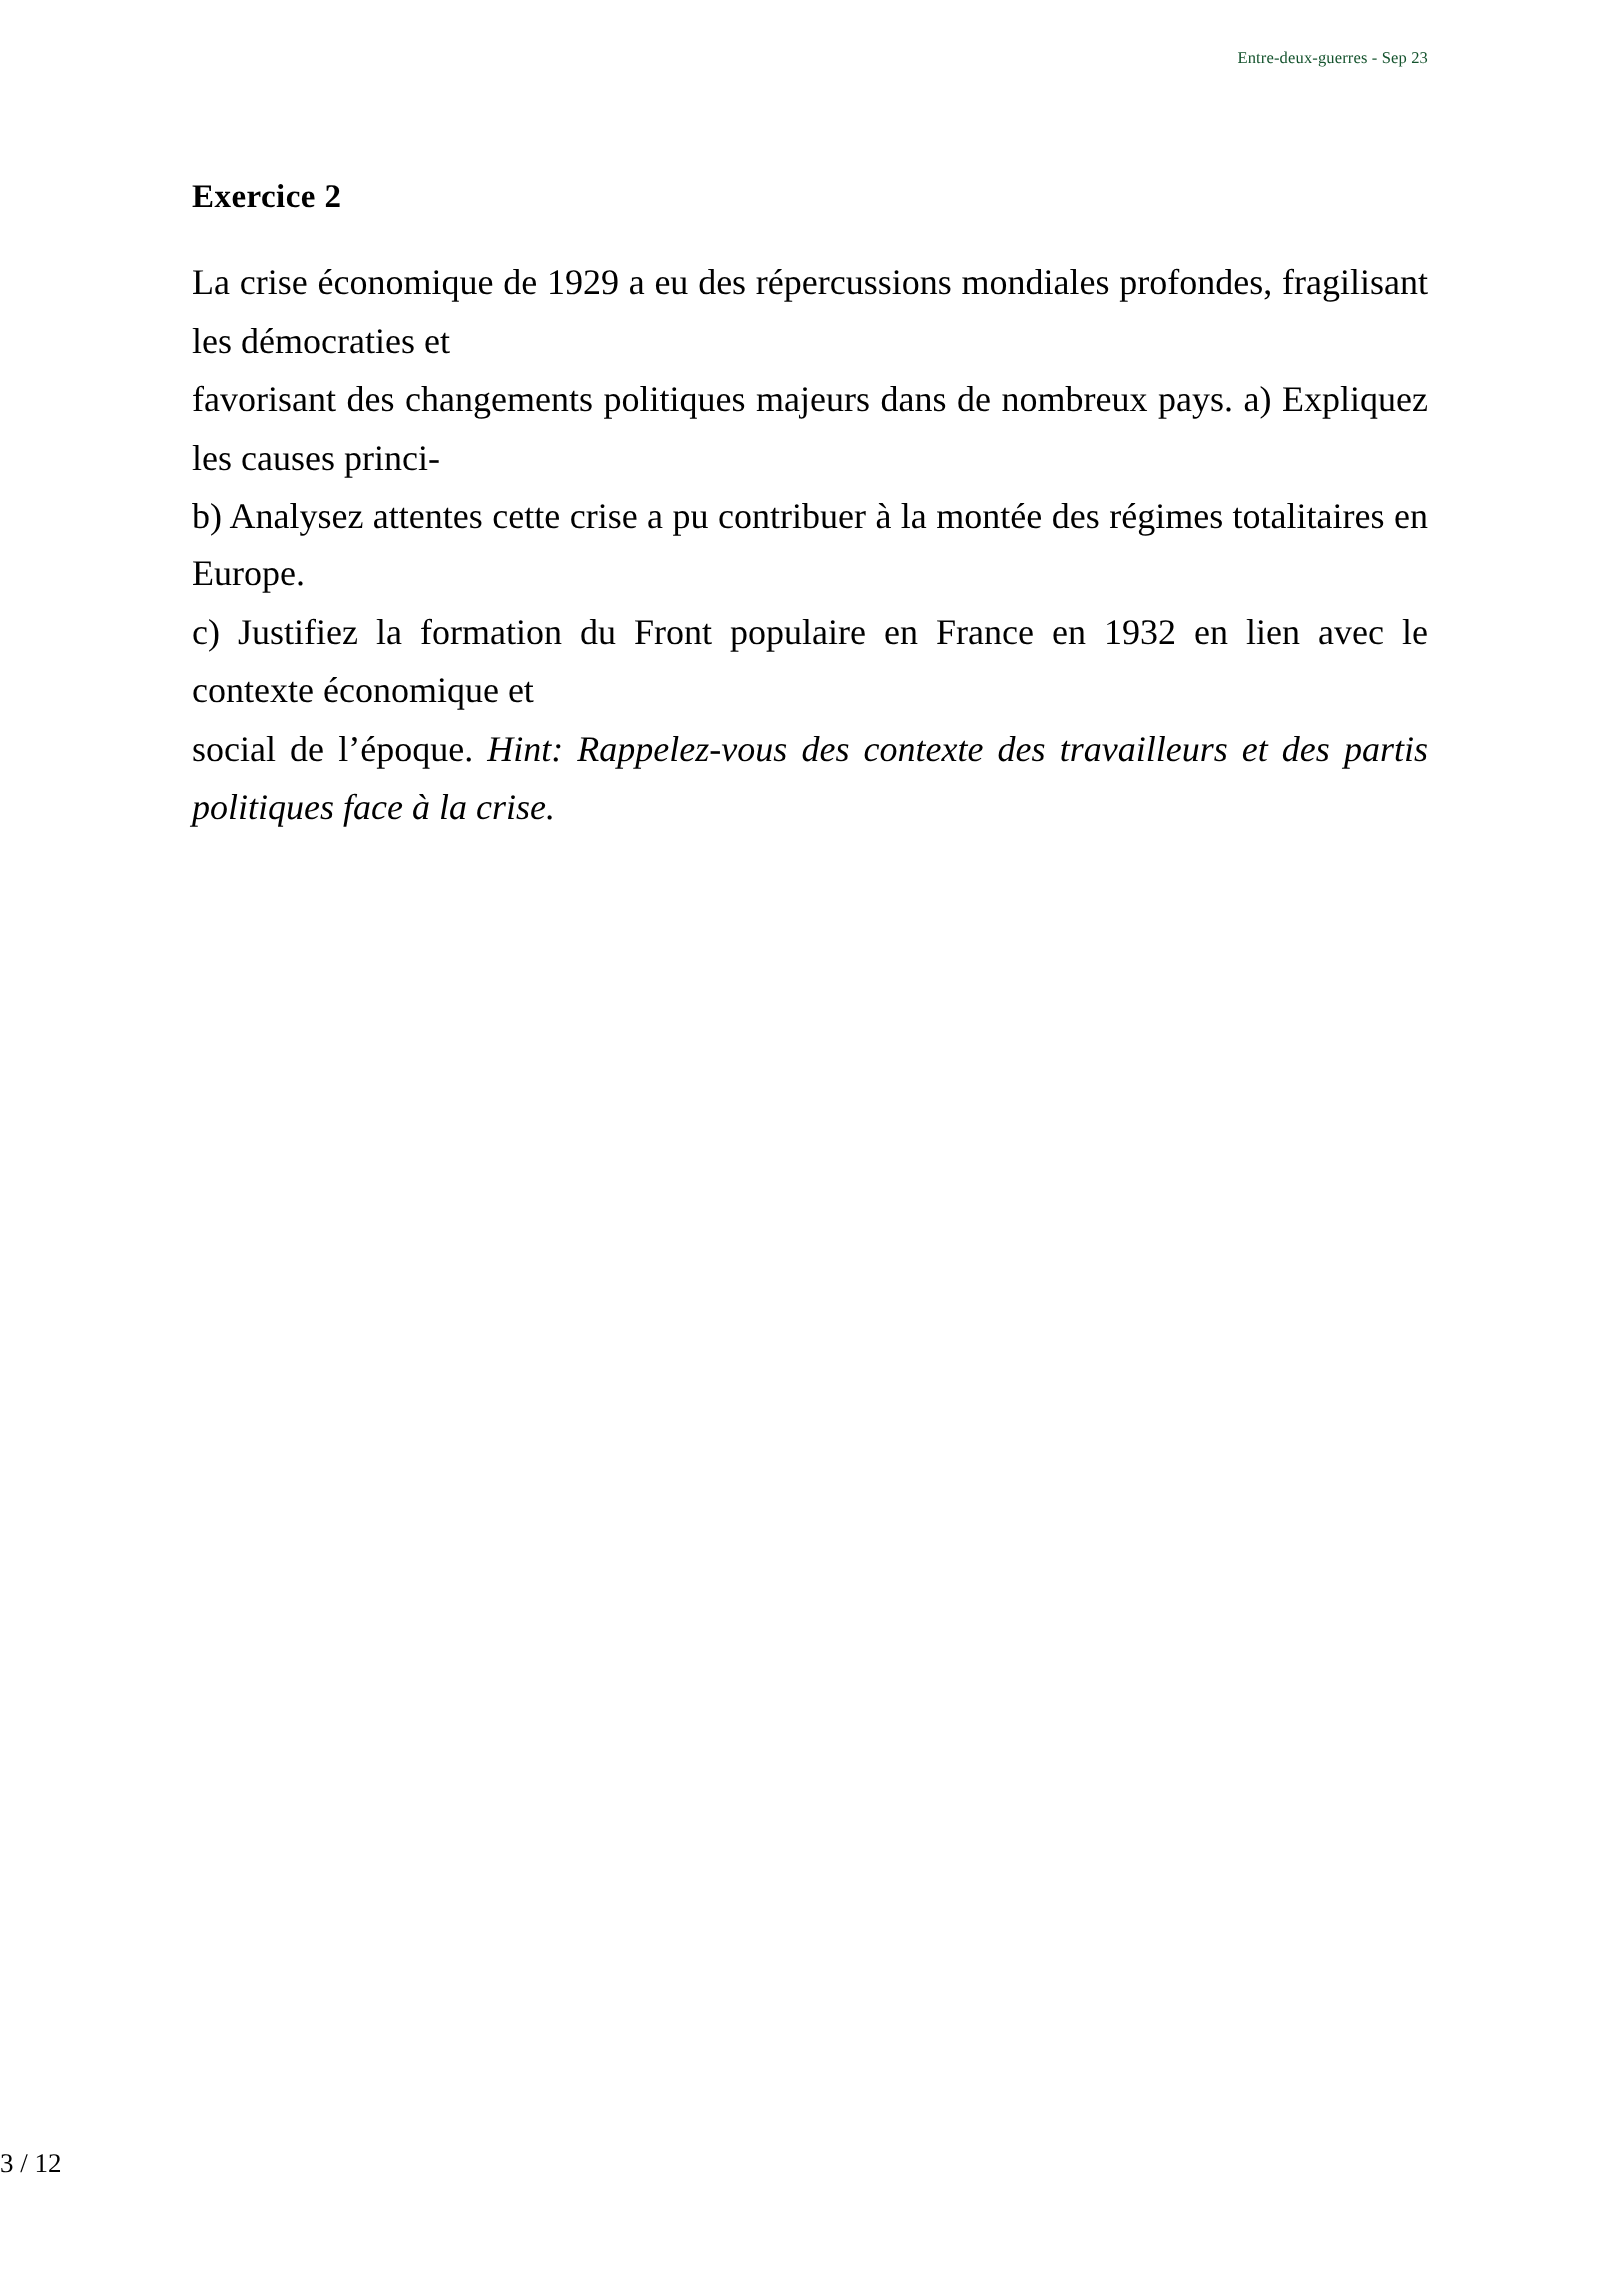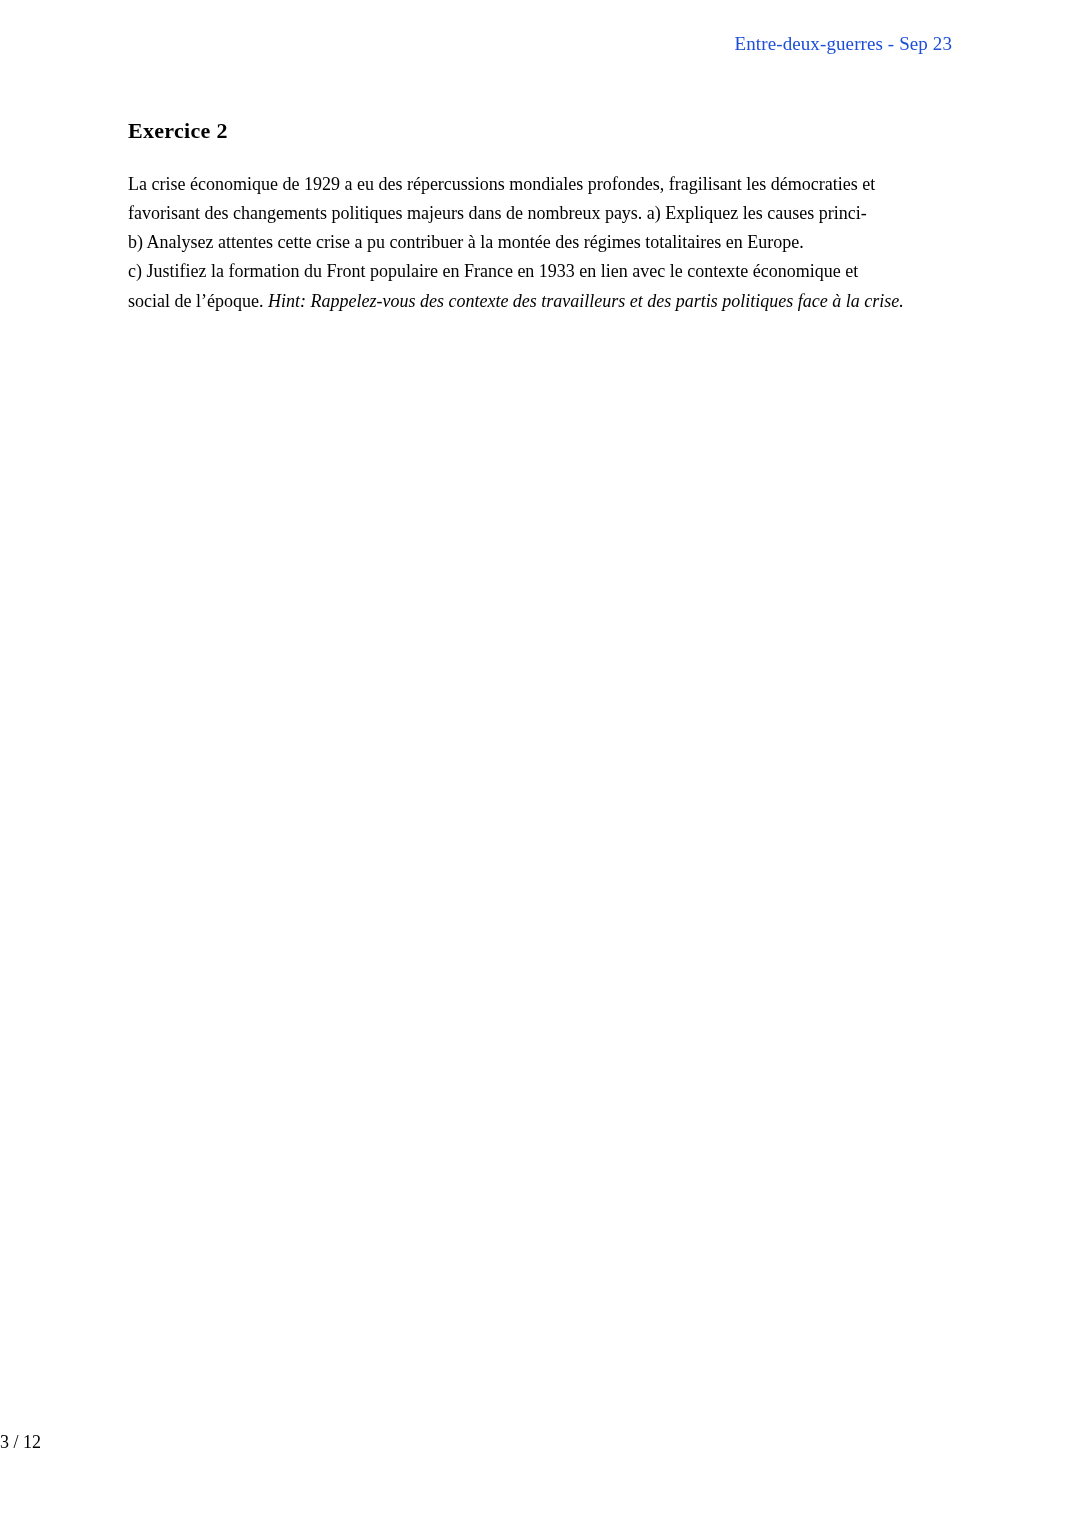--- a/index.html
+++ b/index.html
@@ -18,40 +18,40 @@
   .page {
     position: relative;
     width: 1080px;
     height: 1527px;
     box-sizing: border-box;
   }
   .running-head {
     position: absolute;
     top: 33px;
     right: 128px;
-    font-size: 19px;
+    font-size: 11px;
     letter-spacing: 0.1px;
-    color: #1d4ed8;
+    color: #14532d;
     white-space: nowrap;
   }
   .content {
     position: absolute;
     left: 128px;
     top: 118px;
     width: 824px;
   }
   .exercise-title {
     font-size: 22px;
     font-weight: bold;
     letter-spacing: 0.3px;
     margin: 0 0 26px 0;
     color: #000;
   }
   .body-text {
-    font-size: 18px;
+    font-size: 24px;
     line-height: 1.62;
     text-align: justify;
     color: #000;
     margin: 0;
   }
   .body-text .line {
     display: block;
   }
   .hint {
     font-style: italic;
@@ -73,20 +73,20 @@
 
   <div class="running-head">Entre-deux-guerres - Sep 23</div>
 
   <div class="content">
     <h1 class="exercise-title">Exercice 2</h1>
 
     <p class="body-text">
       <span class="line">La crise économique de 1929 a eu des répercussions mondiales profondes, fragilisant les démocraties et</span>
       <span class="line">favorisant des changements politiques majeurs dans de nombreux pays. a) Expliquez les causes princi-</span>
       <span class="line">b) Analysez attentes cette crise a pu contribuer à la montée des régimes totalitaires en Europe.</span>
-      <span class="line">c) Justifiez la formation du Front populaire en France en 1933 en lien avec le contexte économique et</span>
+      <span class="line">c) Justifiez la formation du Front populaire en France en 1932 en lien avec le contexte économique et</span>
       <span class="line"><span>social de l’époque.</span> <span class="hint">Hint: Rappelez-vous des contexte des travailleurs et des partis politiques face à la crise.</span></span>
     </p>
   </div>
 
   <div class="page-number">3 / 12</div>
 
 </div>
 
 </body></html>

